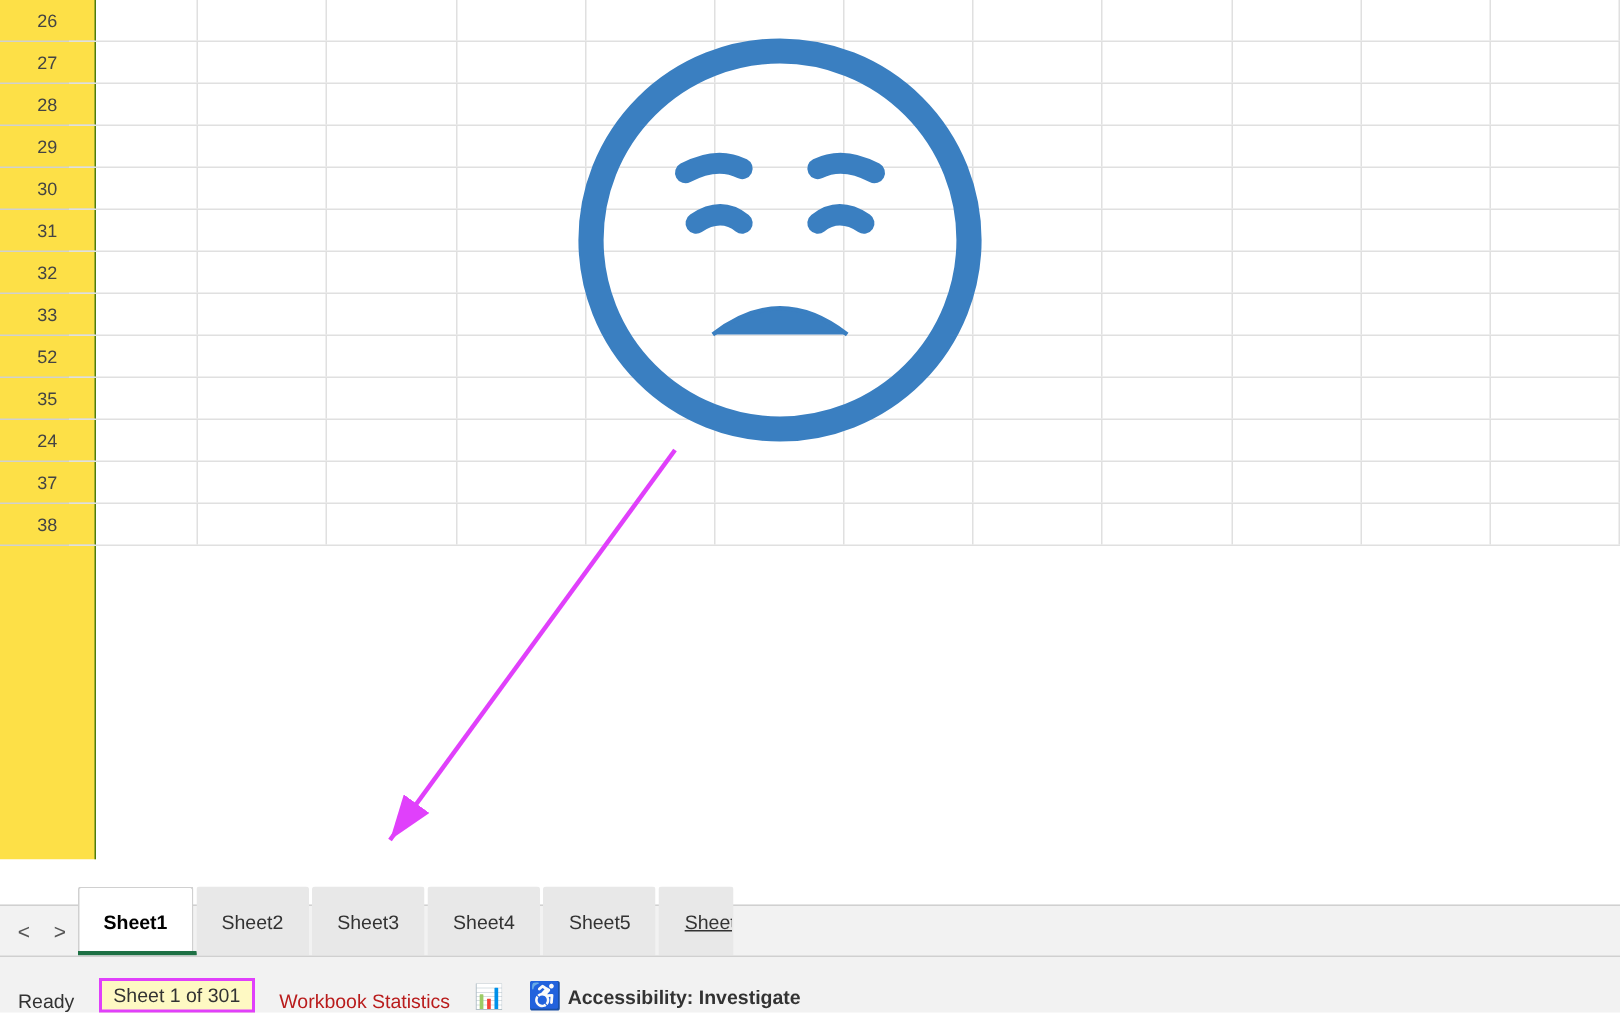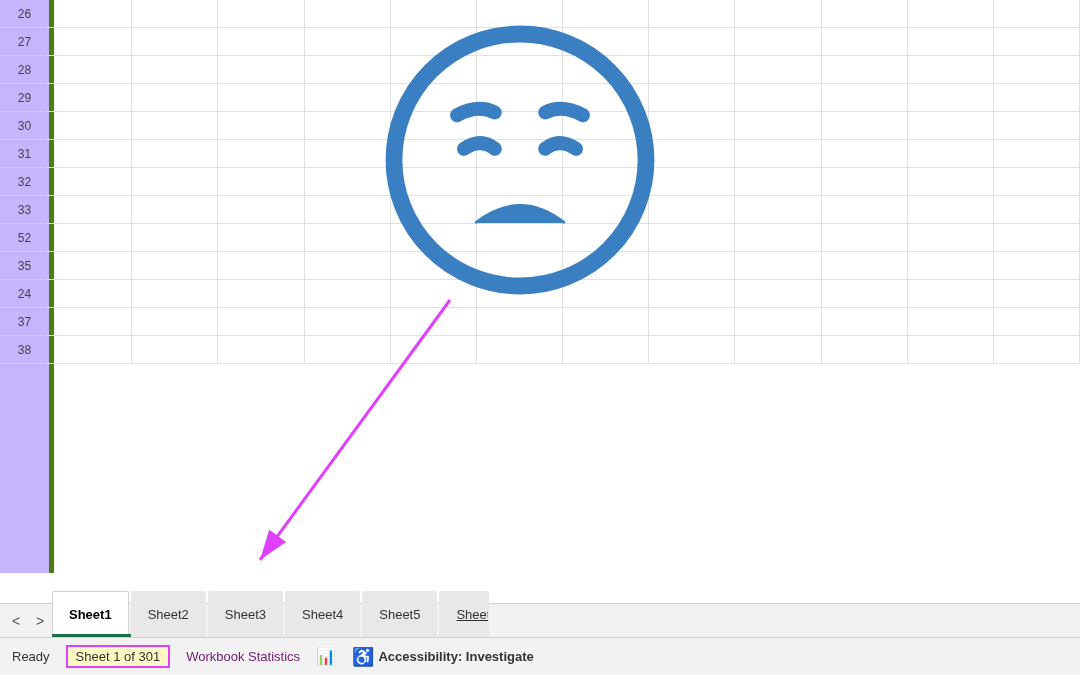--- a/index.html
+++ b/index.html
@@ -19,24 +19,24 @@
       right: 0;
       bottom: 102px;
       background: #fff;
       overflow: hidden;
     }
 
     .row-header-col {
       position: absolute;
       left: 0;
       top: 0;
-      width: 54px;
+      width: 64px;
       bottom: 0;
-      background: #c4b5fd;
-      border-right: 5px solid #4d7c0f;
+      background: #fde047;
+      border-right: 1px solid #4d7c0f;
     }
 
     .row-header {
       height: 28px;
       display: flex;
       align-items: center;
       justify-content: center;
       font-size: 12px;
       color: #444;
       border-bottom: 1px solid #d0d0d0;
@@ -160,21 +160,21 @@
     
     .status-bar {
       position: absolute;
       bottom: 0;
       left: 0;
       right: 0;
       height: 38px;
       background: #f2f2f2;
       border-top: 1px solid #d0d0d0;
       display: flex;
-      align-items: center;
+      align-items: flex-end;
       padding: 0 12px;
       gap: 16px;
       font-size: 13px;
       color: #333;
     }
 
     .status-ready {
       color: #333;
       font-size: 13px;
     }
@@ -182,21 +182,21 @@
     .sheet-count-badge {
       border: 2px solid #e040fb;
       padding: 2px 8px;
       font-size: 13px;
       color: #333;
       background: #fef9c3;
     }
 
     .workbook-stats {
       font-size: 13px;
-      color: #701a75;
+      color: #b91c1c;
     }
 
     .accessibility-btn {
       display: flex;
       align-items: center;
       gap: 4px;
       font-size: 13px;
       font-weight: 600;
       color: #333;
     }

